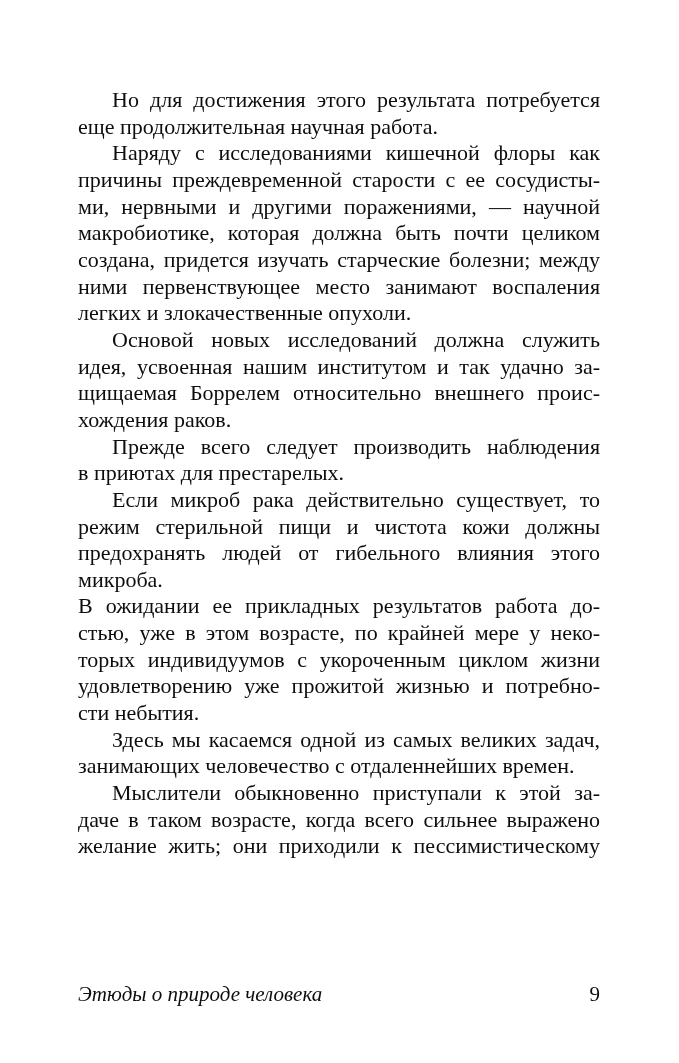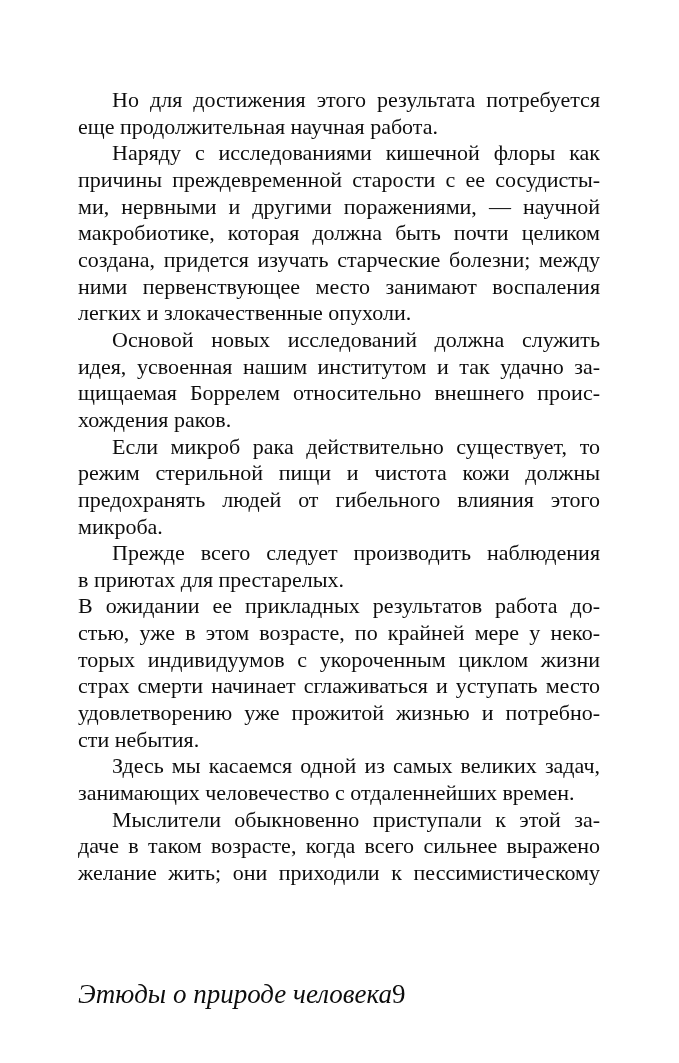--- a/index.html
+++ b/index.html
@@ -36,23 +36,23 @@
   }
   .line.indent {
     text-indent: 34px;
   }
   .footer {
     position: absolute;
     left: 78px;
     top: 981px;
     width: 522px;
     display: flex;
-    justify-content: flex-start;
+    justify-content: space-between;
     align-items: baseline;
-    font-size: 27px;
+    font-size: 21px;
     line-height: 26px;
   }
   .footer-title {
     font-style: italic;
   }
   .page-number {
     font-style: normal;
   }
 </style>
 </head>
@@ -73,34 +73,33 @@
         <div class="line">ними первенствующее место занимают воспаления</div>
         <div class="line para-end">легких и злокачественные опухоли.</div>
       </div>
       <div class="paragraph">
         <div class="line indent">Основой новых исследований должна служить</div>
         <div class="line">идея, усвоенная нашим институтом и так удачно за-</div>
         <div class="line">щищаемая Боррелем относительно внешнего проис-</div>
         <div class="line para-end">хождения раков.</div>
       </div>
       <div class="paragraph">
+        <div class="line indent">Прежде всего следует производить наблюдения</div>
+        <div class="line para-end">в приютах для престарелых.</div>
+      </div>
+      <div class="paragraph">
         <div class="line indent">Если микроб рака действительно существует, то</div>
         <div class="line">режим стерильной пищи и чистота кожи должны</div>
         <div class="line">предохранять людей от гибельного влияния этого</div>
         <div class="line para-end">микроба.</div>
       </div>
       <div class="paragraph">
-        <div class="line indent">Прежде всего следует производить наблюдения</div>
-        <div class="line para-end">в приютах для престарелых.</div>
-      </div>
-      <div class="paragraph">
         <div class="line">В ожидании ее прикладных результатов работа до-</div>
         <div class="line">стью, уже в этом возрасте, по крайней мере у неко-</div>
         <div class="line">торых индивидуумов с укороченным циклом жизни</div>
-        <div class="line">страх смерти начинает сглаживаться и уступать место</div>
         <div class="line">удовлетворению уже прожитой жизнью и потребно-</div>
         <div class="line para-end">сти небытия.</div>
       </div>
       <div class="paragraph">
         <div class="line indent">Здесь мы касаемся одной из самых великих задач,</div>
         <div class="line para-end">занимающих человечество с отдаленнейших времен.</div>
       </div>
       <div class="paragraph">
         <div class="line indent">Мыслители обыкновенно приступали к этой за-</div>
         <div class="line">даче в таком возрасте, когда всего сильнее выражено</div>

